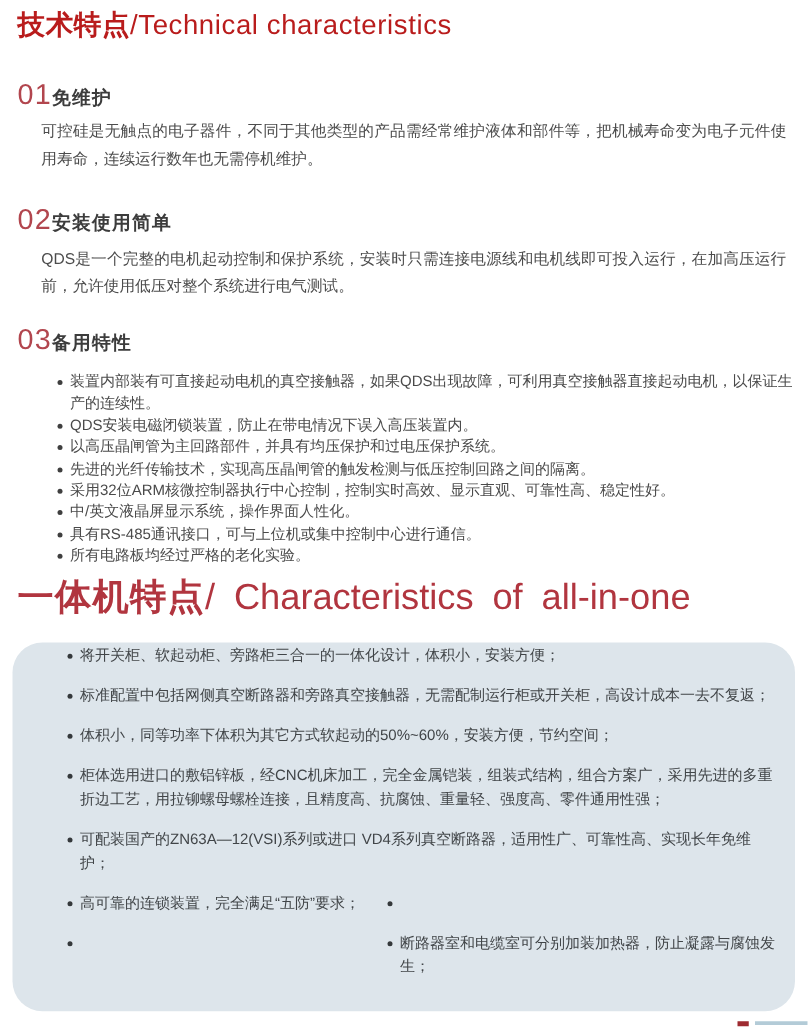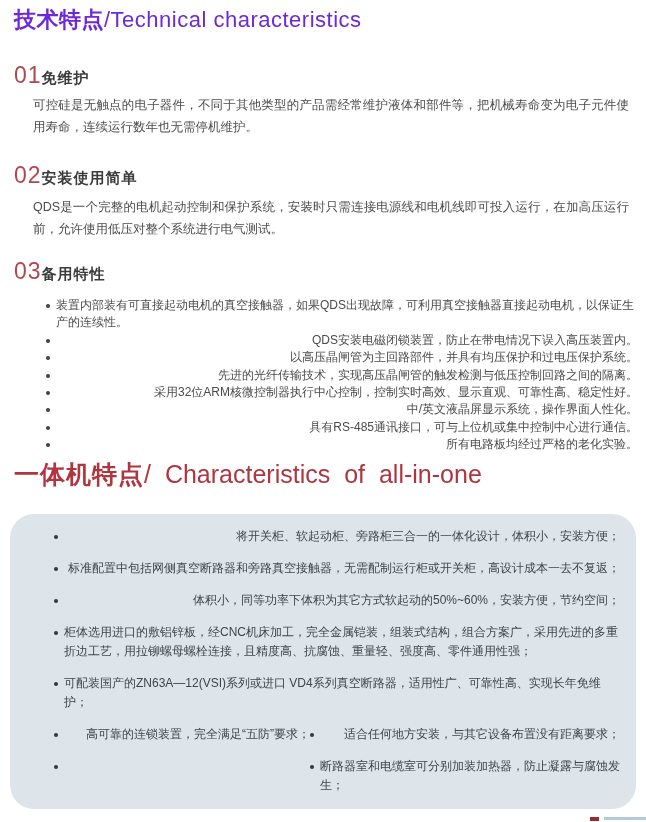--- a/index.html
+++ b/index.html
@@ -9,21 +9,21 @@
     font-family: "Liberation Sans", "DejaVu Sans", sans-serif;
     position: relative;
     overflow: hidden;
   }
   .page { position: absolute; inset: 0; background: #ffffff; }
 
   
   .main-title {
     position: absolute; left: 14px; top: 5px;
     font-size: 22px; letter-spacing: 0.5px;
-    color: #6d28d9; white-space: nowrap;
+    color: #b91c1c; white-space: nowrap;
   }
   .main-title .zh { font-weight: bold; }
   .main-title .en { font-weight: normal; }
 
   
   .sec-header {
     position: absolute; left: 14px;
     display: flex; align-items: baseline; gap: 0; white-space: nowrap;
   }
   .sec-number { font-size: 23px; color: #b2464e; letter-spacing: 1px; }
@@ -31,42 +31,42 @@
 
   
   .sec-body {
     position: absolute; left: 33px; width: 596px;
     font-size: 12.5px; line-height: 22px; color: #4c4c4c;
     text-align: justify;
   }
 
   
   .bullet-list { position: absolute; list-style: none; }
-  .bullet-item { display: flex; align-items: flex-start; justify-content: space-between; }
+  .bullet-item { display: flex; align-items: flex-start; }
   .dot {
     flex: 0 0 auto; width: 4px; height: 4px; border-radius: 50%;
     background: #3f3f3f; margin: 7px 6px 0 0;
   }
   #sec3-list { left: 46px; top: 297px; width: 592px; }
   #sec3-list .bullet-item { font-size: 12px; line-height: 17.4px; color: #4a4a4a; }
 
   
   .allinone-title {
     position: absolute; left: 14px; top: 458px;
-    font-size: 25px; color: #b1353f; white-space: nowrap;
+    font-size: 29px; color: #b1353f; white-space: nowrap;
   }
   .allinone-title .zh { font-weight: bold; letter-spacing: 1px; }
   .allinone-title .en { font-weight: normal; word-spacing: 7px; }
 
   
   .panel {
     position: absolute; left: 10px; top: 514px;
     width: 626px; height: 295px;
     background: #dde5eb; border-radius: 24px;
-    padding: 13px 16px 0 44px;
+    padding: 1px 16px 0 44px;
   }
   .panel .bullet-list { position: static; }
   .panel .bullet-item {
     font-size: 12px; line-height: 19px; color: #414548;
     margin-bottom: 13px;
   }
   .panel .dot { background: #34383b; margin-top: 8px; }
 
   .panel-columns {
     display: grid; grid-template-columns: 256px 1fr;
@@ -167,21 +167,20 @@
           <span>可配装国产的ZN63A—12(VSI)系列或进口 VD4系列真空断路器，适用性广、可靠性高、实现长年免维护；</span>
         </li>
     </ul>
     <div class="panel-columns">
       <div class="bullet-item">
           <span class="dot"></span>
           <span>高可靠的连锁装置，完全满足“五防”要求；</span>
         </div>
       <div class="bullet-item">
           <span class="dot"></span>
-          <span>适合任何地方安装，与其它设备布置没有距离要求；</span>
         </div>
       <div class="bullet-item">
           <span class="dot"></span>
         </div>
       <div class="bullet-item">
           <span class="dot"></span>
           <span>断路器室和电缆室可分别加装加热器，防止凝露与腐蚀发生；</span>
         </div>
 
     </div>

